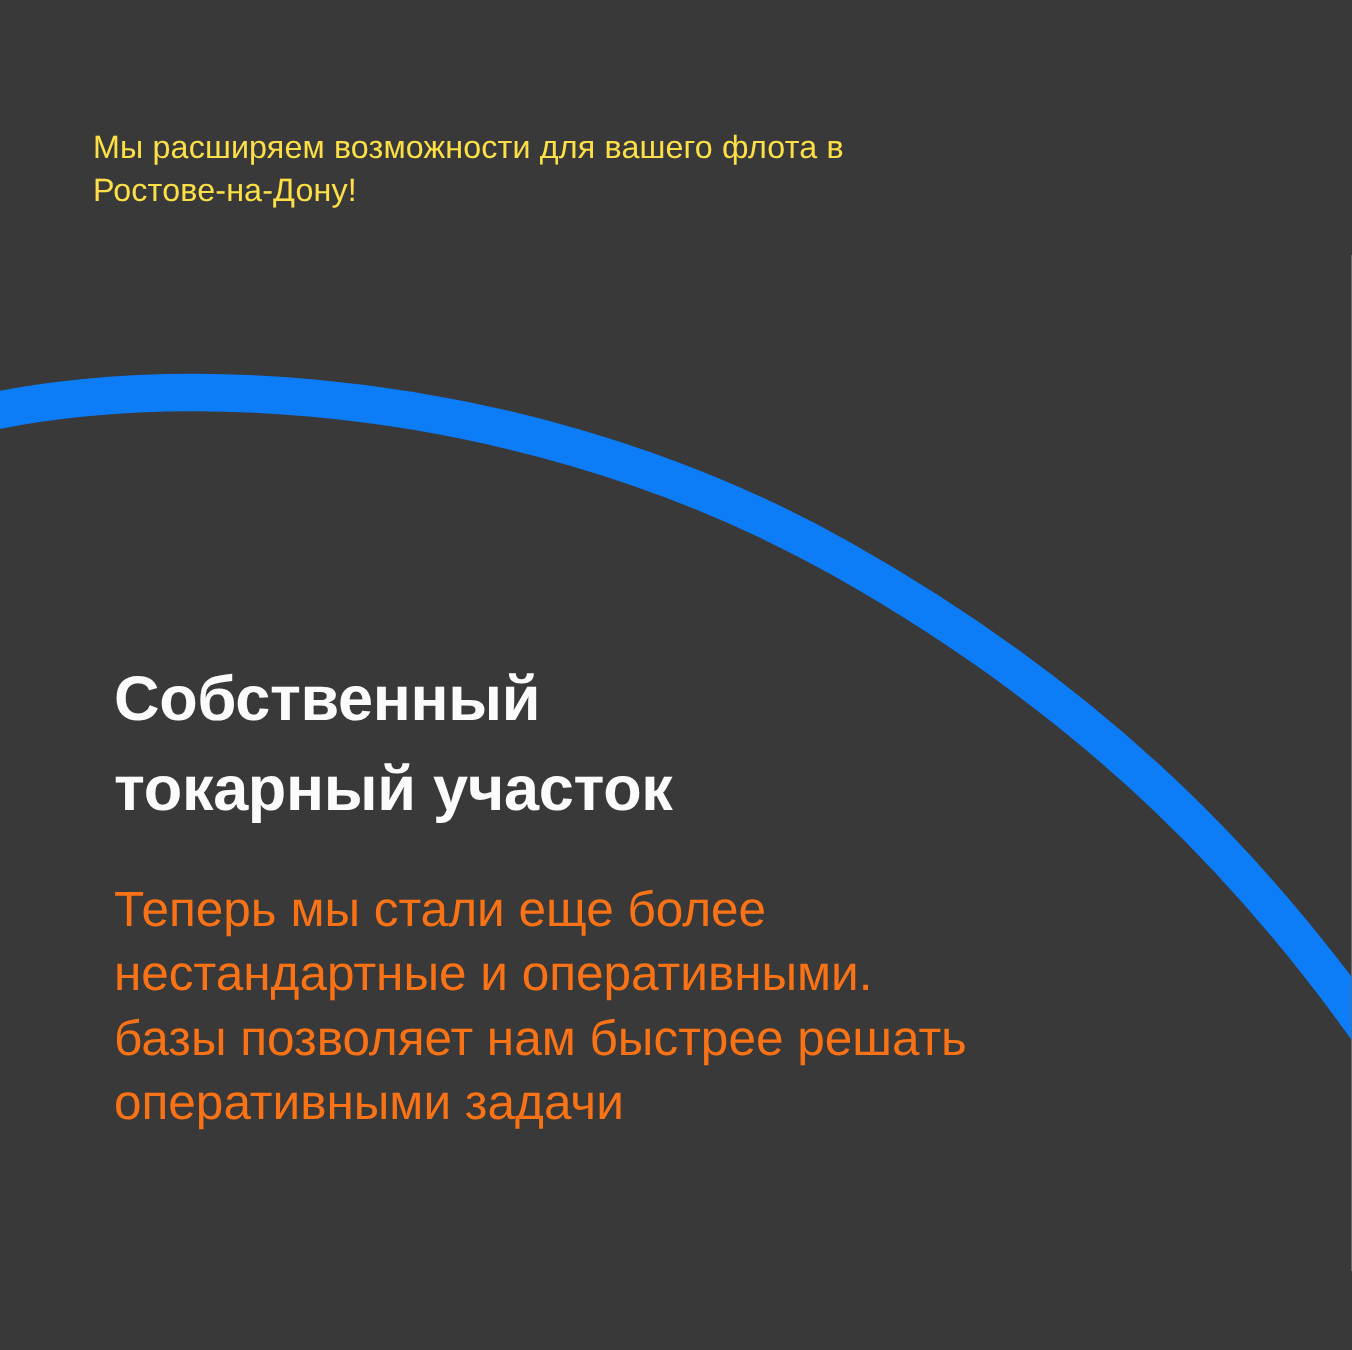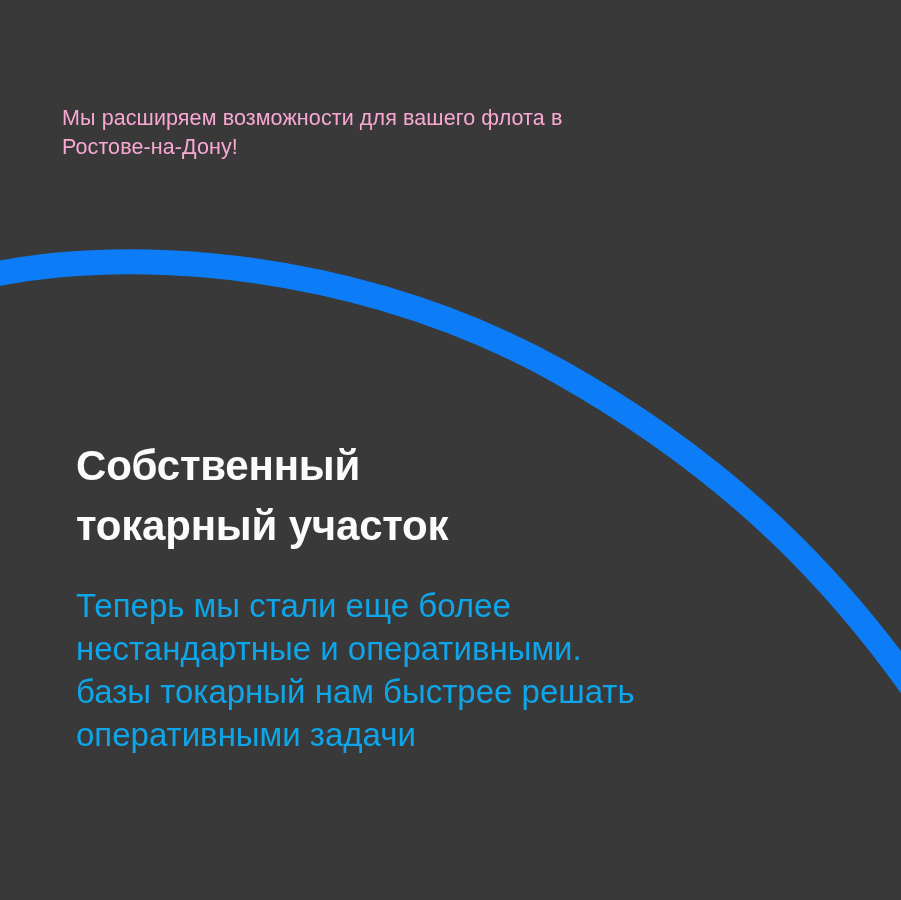--- a/index.html
+++ b/index.html
@@ -78,30 +78,30 @@
     <defs>
       <clipPath id="card-clip">
         <rect x="0" y="0" width="901" height="900"></rect>
       </clipPath>
     </defs>
     <g clip-path="url(#card-clip)">
       <path d="M -60 290 C 60 244, 330 243, 560 372 C 720 462, 850 580, 960 760" fill="none" stroke="#0d7cf7" stroke-width="25" stroke-linecap="butt"></path>
     </g>
   </svg>
 
-  <p id="kicker" style="color: #f9a8d4; margin-top: 20px;">
+  <p id="kicker" style="color: #fde047;">
     <span class="line">Мы расширяем возможности для вашего флота в</span>
     <span class="line">Ростове-на-Дону!</span>
   </p>
 
   <h1 id="headline" style="color: rgb(251, 251, 251);">
     <span class="line">Собственный</span>
     <span class="line">токарный участок</span>
   </h1>
 
-  <p id="body-copy" style="color: #0ea5e9;">
+  <p id="body-copy" style="color: #f97316;">
     <span class="line">Теперь мы стали еще более</span>
     <span class="line">нестандартные и оперативными.</span>
-    <span class="line">базы токарный нам быстрее решать</span>
+    <span class="line">базы позволяет нам быстрее решать</span>
     <span class="line">оперативными задачи</span>
   </p>
 
 </div>
 
 </body></html>

